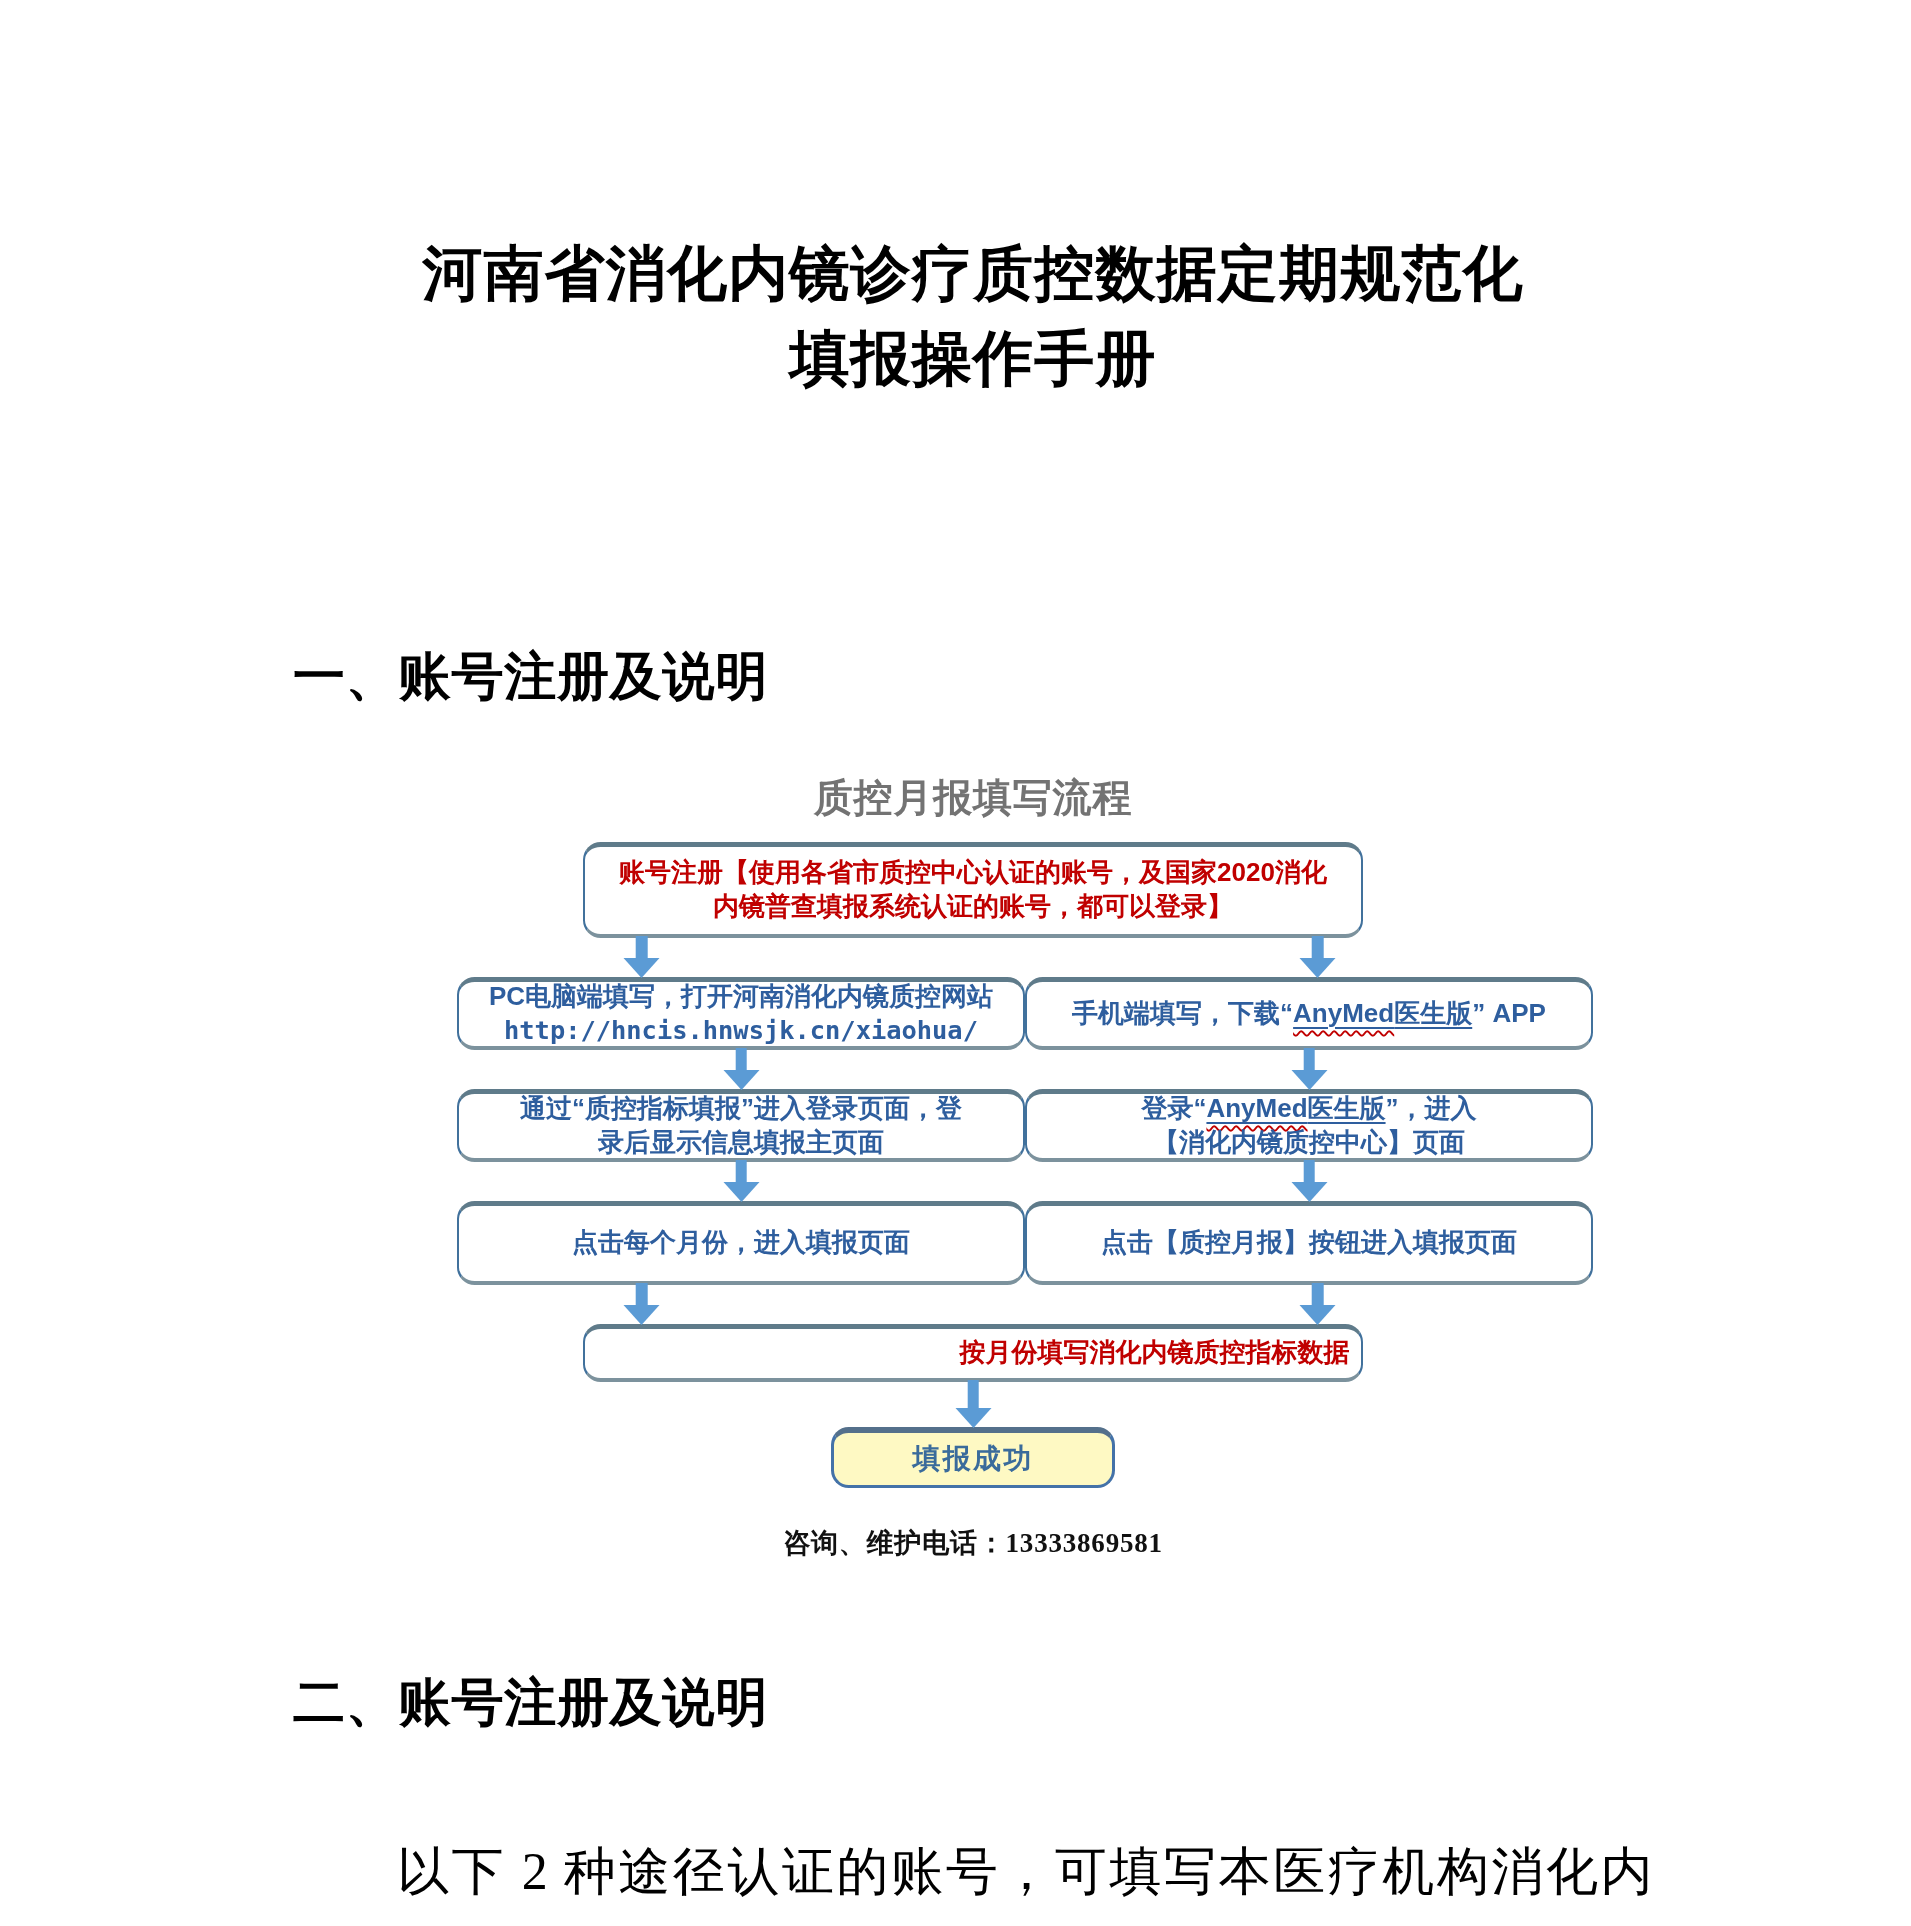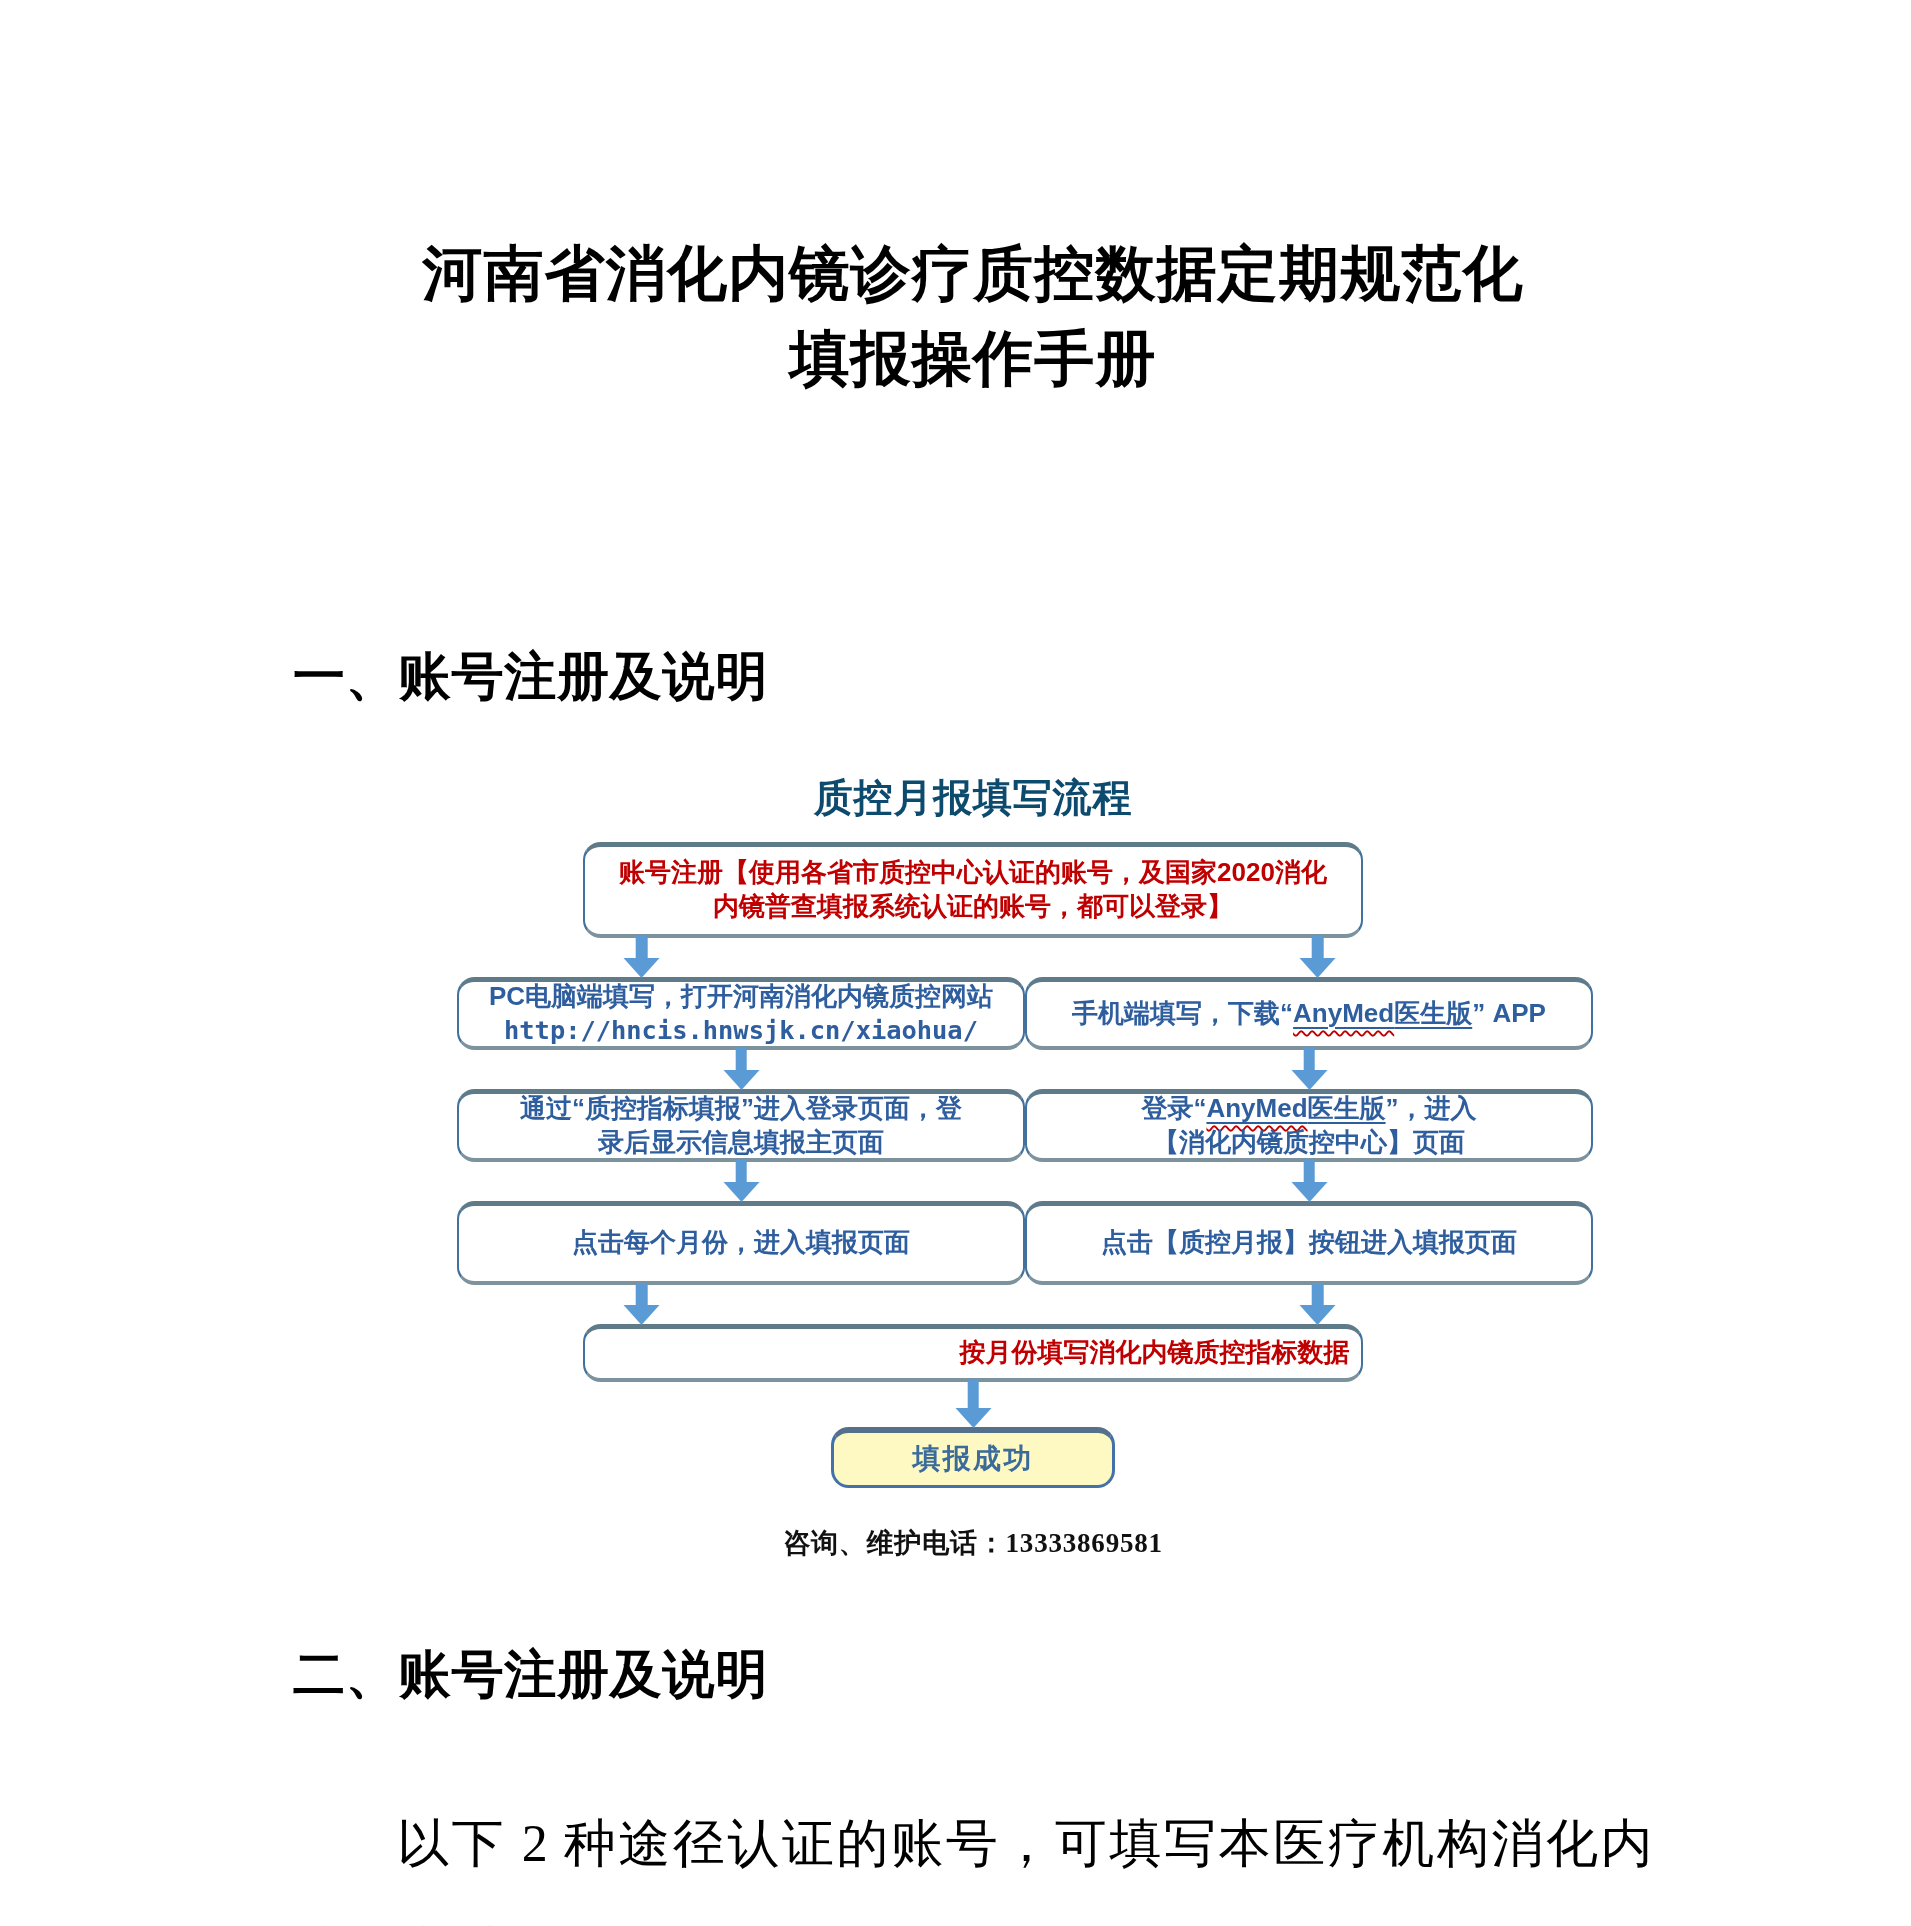--- a/index.html
+++ b/index.html
@@ -31,34 +31,34 @@
   
   h2.sec {
     margin: 0;
     font-family: "Liberation Sans", "DejaVu Sans", sans-serif;
     font-weight: bold;
     font-size: 52px;
     line-height: 1.4;
     letter-spacing: 0.8px;
   }
   h2.sec-1 { margin-top: 239px; }
-  h2.sec-2 { margin-top: 77px; }
+  h2.sec-2 { margin-top: 105px; }
   
   figure.fc {
     width: 1240px;
     margin: 58px auto 0 auto;
     padding: 0;
     position: relative;
   }
   .fc-title {
     font-family: "Liberation Sans", "DejaVu Sans", sans-serif;
     font-weight: bold;
     font-size: 39px;
     line-height: 1.4;
-    color: #0c4a6e;
+    color: #737373;
     text-align: center;
     margin-bottom: 16px;
     letter-spacing: 0.8px;
   }
   .fc-box {
     background: #ffffff;
     border: 2.3px solid #41719C;
     border-top: 5.8px solid #5F7B8A;
     border-bottom: 4.6px solid #7C929D;
     border-radius: 17.7px;

